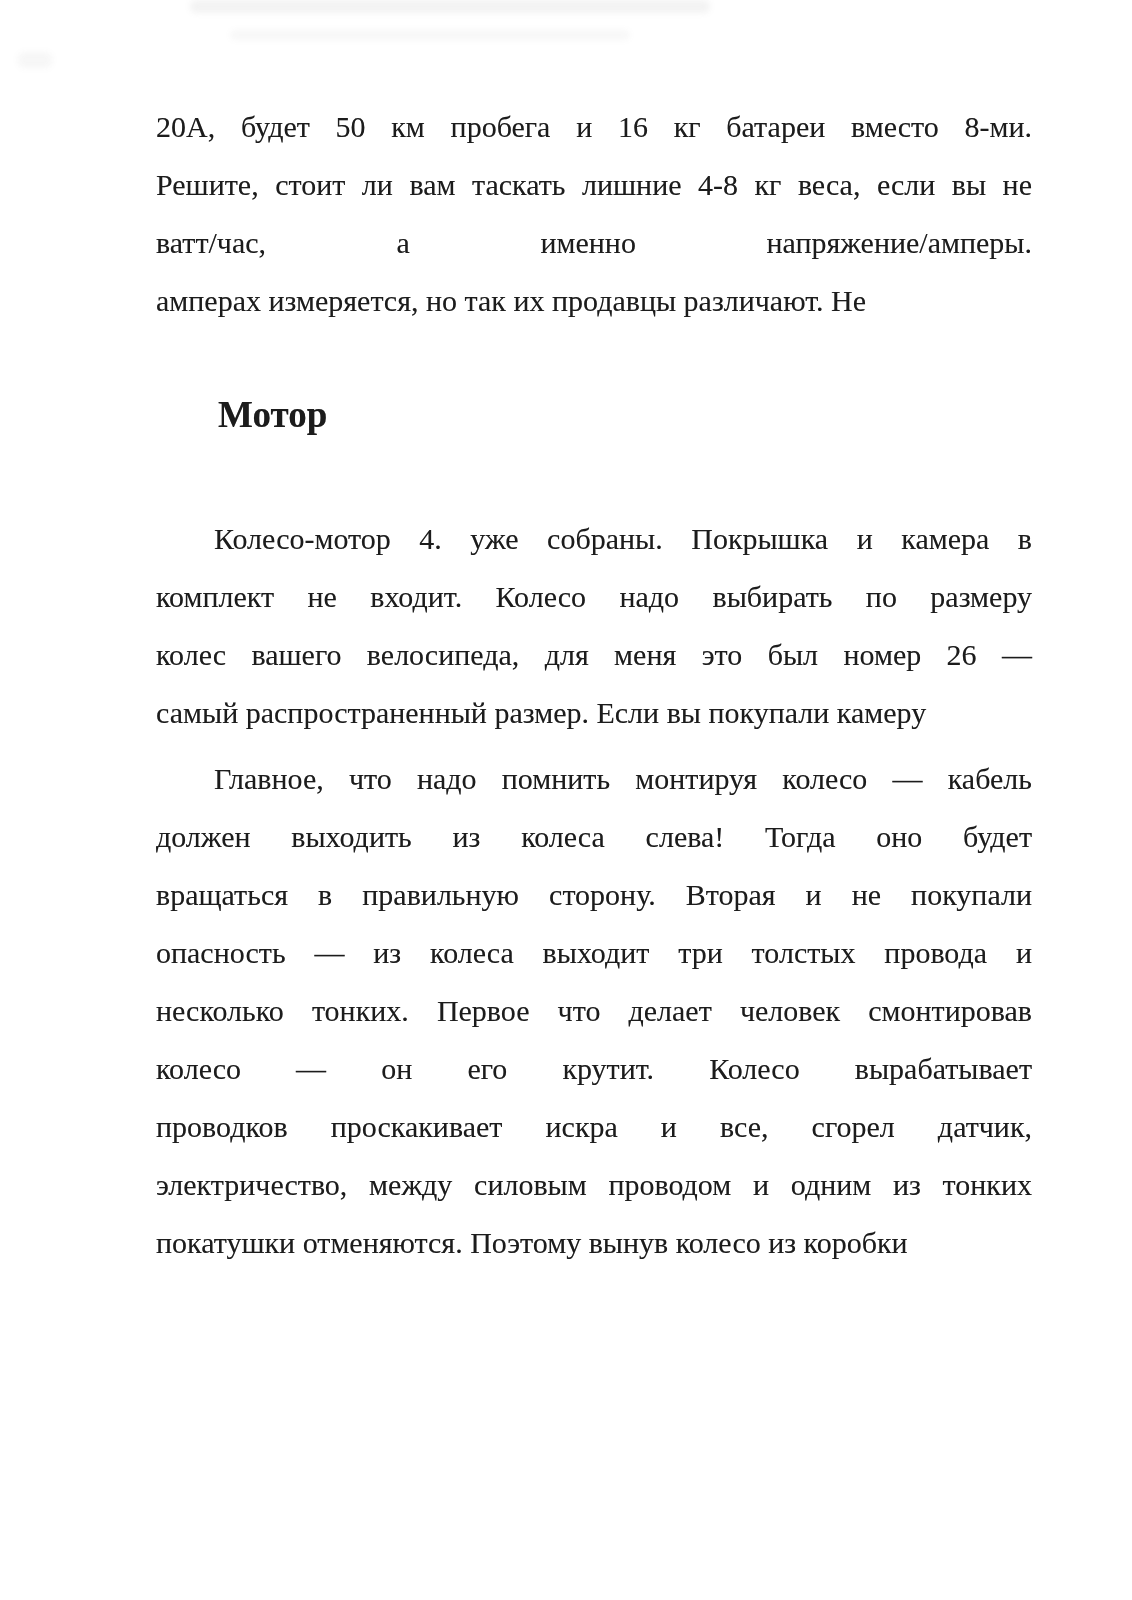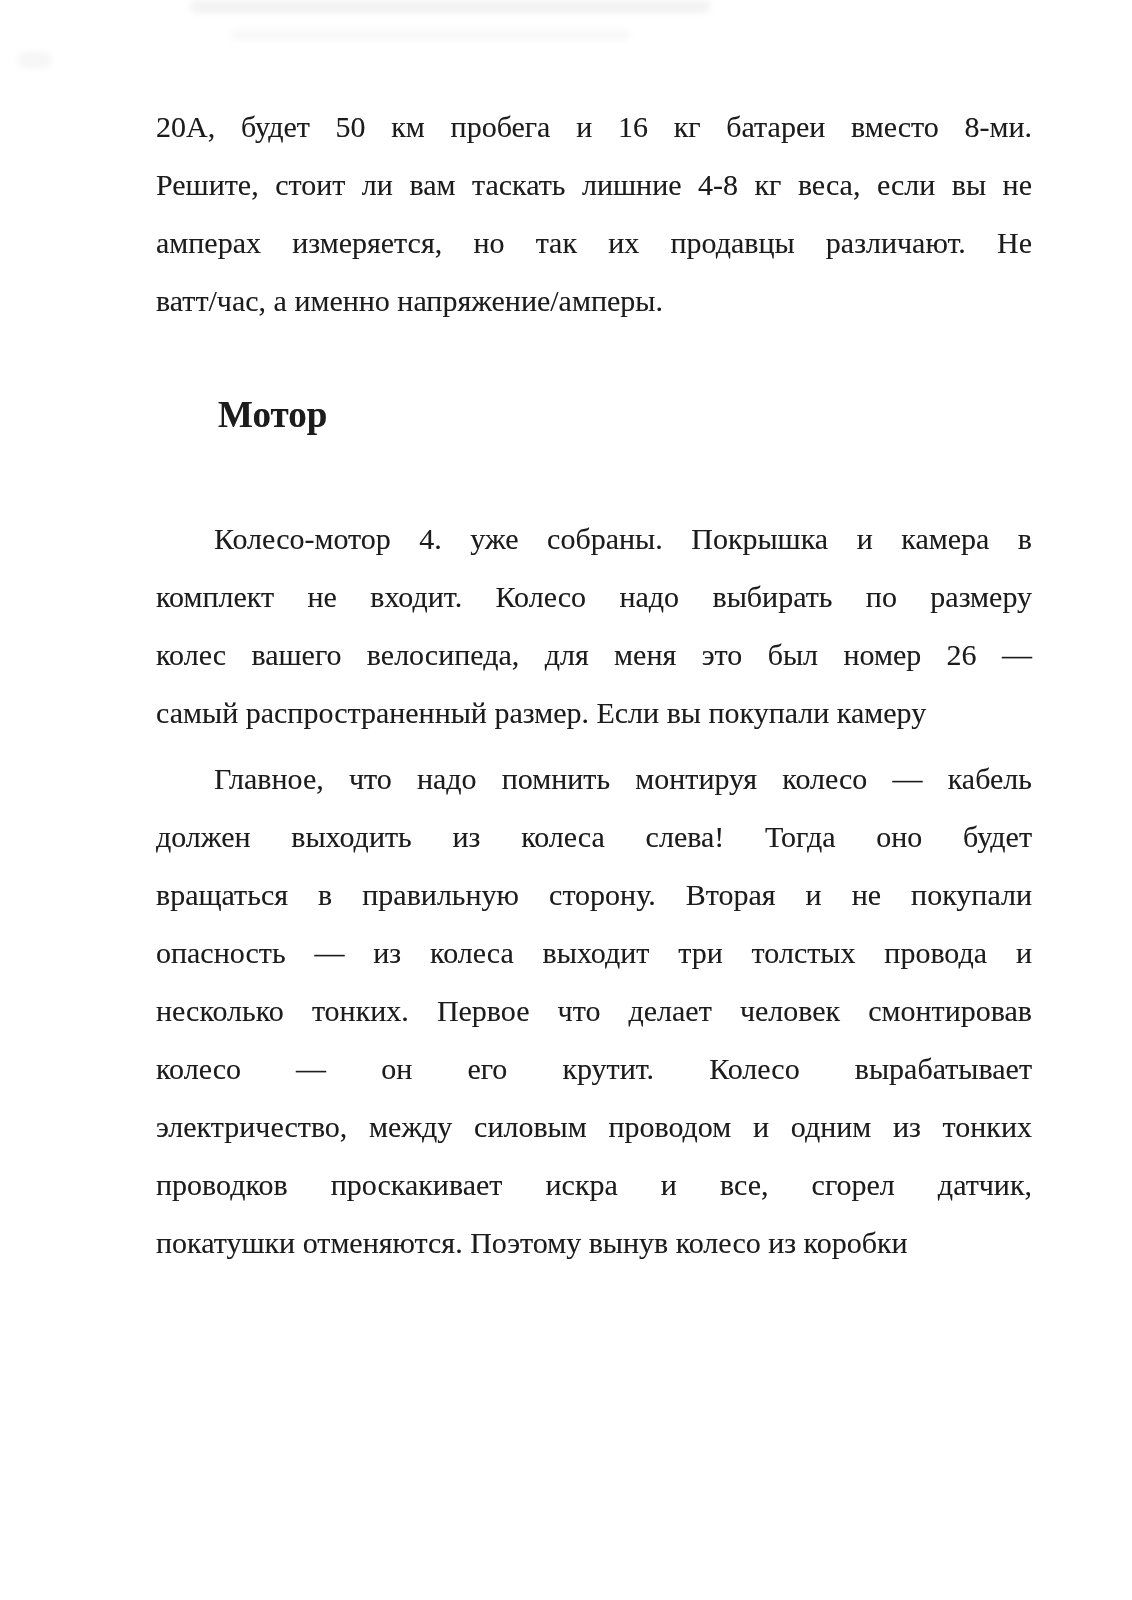--- a/index.html
+++ b/index.html
@@ -105,44 +105,44 @@
   <div class="artifact a1"></div>
   <div class="artifact a2"></div>
   <div class="artifact a3"></div>
 
   <div class="text-column">
 
     <div class="para p1">
 
     <div class="line">20А, будет 50 км пробега и 16 кг батареи вместо 8-ми.</div>
         <div class="line">Решите, стоит ли вам таскать лишние 4-8 кг веса, если вы не</div>
+        <div class="line">ватт/час, а именно напряжение/амперы.</div>
         <div class="line">амперах измеряется, но так их продавцы различают. Не</div>
-        <div class="line">ватт/час, а именно напряжение/амперы.</div>
       </div>
 
     <div class="heading">Мотор</div>
 
     <div class="para p2 indented">
 
     <div class="line">Колесо-мотор 4. уже собраны. Покрышка и камера в</div>
         <div class="line">комплект не входит. Колесо надо выбирать по размеру</div>
         <div class="line">колес вашего велосипеда, для меня это был номер 26 —</div>
         <div class="line">самый распространенный размер. Если вы покупали камеру</div>
       </div>
 
     <div class="para p3 indented">
 
     <div class="line">Главное, что надо помнить монтируя колесо — кабель</div>
         <div class="line">должен выходить из колеса слева! Тогда оно будет</div>
         <div class="line">вращаться в правильную сторону. Вторая и не покупали</div>
         <div class="line">опасность — из колеса выходит три толстых провода и</div>
         <div class="line">несколько тонких. Первое что делает человек смонтировав</div>
         <div class="line">колесо — он его крутит. Колесо вырабатывает</div>
+        <div class="line">проводков проскакивает искра и все, сгорел датчик,</div>
         <div class="line">электричество, между силовым проводом и одним из тонких</div>
-        <div class="line">проводков проскакивает искра и все, сгорел датчик,</div>
         <div class="line">покатушки отменяются. Поэтому вынув колесо из коробки</div>
       </div>
 
   </div>
 
   <div class="logo">
     <span class="blob orange"></span>
     <span class="blob blue"></span>
     <span class="brand">board</span>
     <span class="domain">lutsk.ua</span>

